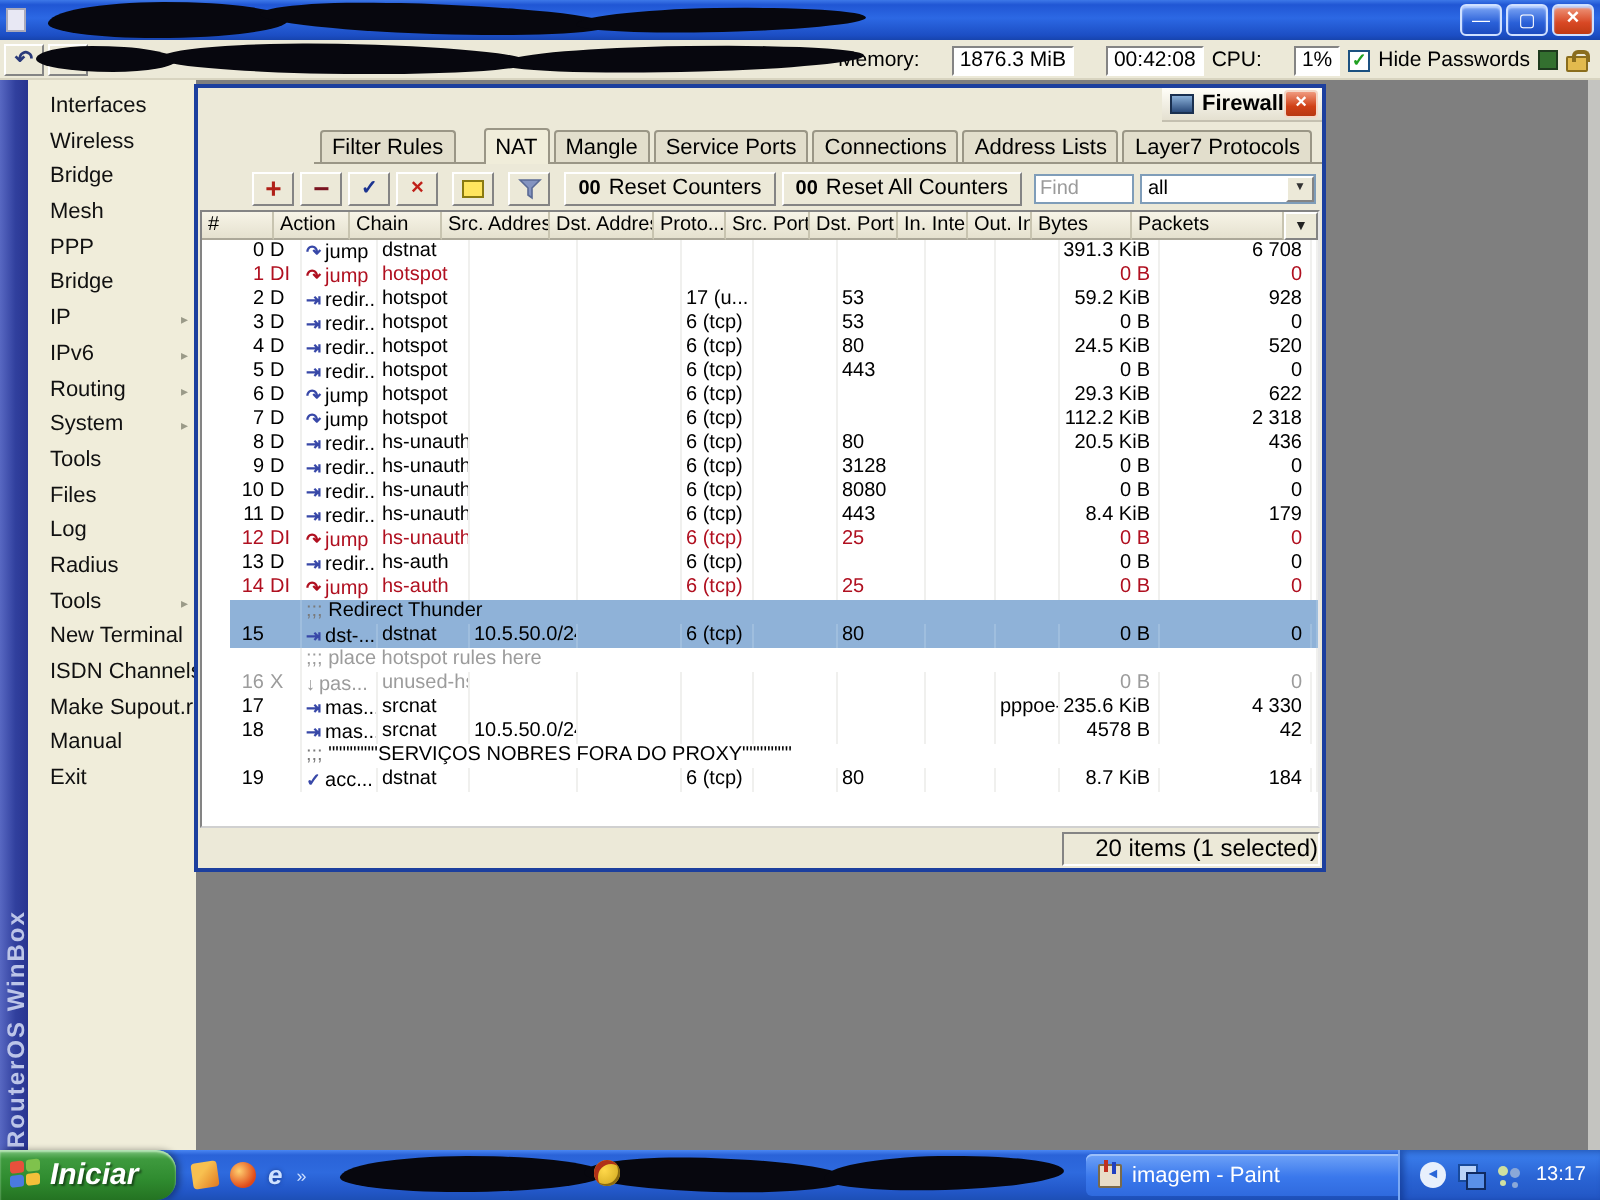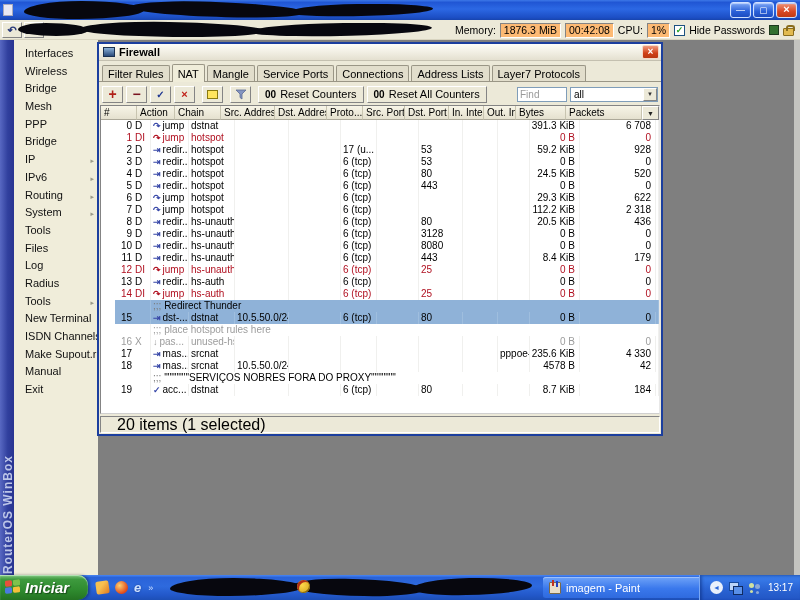--- a/index.html
+++ b/index.html
@@ -14,21 +14,21 @@
 .winbtns{position:absolute;right:3px;top:2px;display:flex;gap:2px;}
 .wbtn{width:21px;height:16px;border:1px solid #cfe0ff;border-radius:3px;color:#fff;font-size:9px;line-height:14px;text-align:center;
  background:linear-gradient(180deg,#7fa8f6,#2a60d8 60%,#1c4cc0);box-shadow:inset 0 1px 1px #bcd2ff;}
 .wbtn.close{background:linear-gradient(180deg,#f0997e,#d84824 60%,#c03a14);font-size:11px;font-weight:bold;line-height:13px;}
 
 
 .topbar{position:absolute;left:0;top:20px;width:800px;height:20px;background:#ece9d8;border-bottom:1px solid #d8d4c0;}
 .histbtn{position:absolute;top:2px;width:20px;height:16px;background:#ece9d8;border:1px solid;border-color:#fff #848484 #848484 #fff;
  font-size:11px;color:#2a3a7a;text-align:center;line-height:14px;font-weight:bold;}
 .sys-stats{position:absolute;right:6px;top:2px;height:16px;display:flex;align-items:center;gap:4px;font-size:10.5px;color:#000;justify-content:flex-end;}
-.stat-box{border:1px solid;border-color:#848484 #fff #fff #848484;background:#fdba74;padding:0 3px;height:15px;line-height:13px;white-space:nowrap;}
+.stat-box{border:1px solid;border-color:#848484 #fff #fff #848484;background:#ffffff;padding:0 3px;height:15px;line-height:13px;white-space:nowrap;margin-left:12px;}
 .cbx{width:11px;height:11px;background:#fff;border:1px solid #1c5180;font-size:9px;line-height:9px;text-align:center;color:#21a121;font-weight:bold;}
 .led{width:10px;height:10px;background:#33702f;border:1px solid #1e3a1e;}
 .lock{width:11px;height:8px;background:#e2ba4e;border:1px solid #8a6d1d;border-radius:1px;position:relative;margin-top:4px;}
 .lock:before{content:"";position:absolute;left:2px;top:-4px;width:5px;height:4px;border:2px solid #8a6d1d;border-bottom:none;border-radius:3px 3px 0 0;}
 
 
 .leftstrip{position:absolute;left:0;top:40px;width:14px;height:535px;background:linear-gradient(90deg,#5868c2,#31409e 55%,#283490);}
 .vtext{position:absolute;left:1px;top:574px;transform:rotate(-90deg);transform-origin:0 0;font-size:12px;font-weight:bold;
  color:#bcc5e8;letter-spacing:1px;white-space:nowrap;}
 
@@ -36,30 +36,30 @@
 .sidebar{position:absolute;left:14px;top:40px;width:84px;height:535px;background:#f0edda;padding-top:5px;}
 .menu-item{height:17.7px;line-height:17.7px;font-size:11px;padding-left:11px;position:relative;color:#111;white-space:nowrap;overflow:hidden;}
 .mi-arrow{position:absolute;right:4px;top:1px;font-size:7px;color:#9a9a88;}
 
 
 .desktop{position:absolute;left:98px;top:40px;width:702px;height:535px;background:#7f7f7f;}
 .right-edge{position:absolute;left:794px;top:40px;width:6px;height:535px;background:#c4c4c0;}
 
 
 .fw-window{position:absolute;left:97px;top:42px;width:566px;height:394px;border:2px solid #1c3f9e;background:#ece9d8;
- display:flex;flex-direction:column;z-index:2;}
+ display:flex;flex-direction:column;z-index:2;align-items:flex-end;}
 .fw-titlebar{height:17px;background:linear-gradient(180deg,#fffef8,#e4e0d0);display:flex;align-items:center;padding:0 2px;border-bottom:1px solid #c4c0b0;}
 .fw-icon{width:12px;height:10px;background:linear-gradient(#8ab0d8,#2a4a7a);border:1px solid #1a3050;margin:0 4px 0 2px;}
 .fw-title{font-weight:bold;font-size:11px;flex:1;color:#000;}
 .fw-close{width:17px;height:14px;background:linear-gradient(#f09a7e,#d04016 60%,#b83812);border:1px solid #f4d8c8;border-radius:2px;
  color:#fff;font-size:10px;font-weight:bold;text-align:center;line-height:12px;}
 .fw-tabs{display:flex;align-items:flex-end;padding:3px 3px 0 3px;height:21px;border-bottom:1px solid #9a9686;}
 .tab{font-size:11px;padding:1px 5px;border:1px solid #9a9686;border-bottom:none;border-radius:2px 2px 0 0;margin-right:2px;
  background:#e2decc;height:16px;line-height:14px;white-space:nowrap;}
-.tab.active{background:#f0edda;height:18px;margin-bottom:-1px;line-height:16px;}
+.tab.active{background:#f0edda;height:18px;margin-bottom:-1px;line-height:16px;margin-left:12px;}
 .fw-toolbar{display:flex;align-items:center;gap:3px;padding:3px 3px 2px 3px;height:23px;}
 .tbtn{width:21px;height:17px;background:#ece9d8;border:1px solid;border-color:#fff #848484 #848484 #fff;
  display:flex;align-items:center;justify-content:center;font-weight:bold;}
 .tbtn.add{color:#b02018;font-size:14px;}
 .tbtn.remove{color:#7a1420;font-size:14px;}
 .tbtn.enable{color:#1c3490;font-size:10px;}
 .tbtn.disable{color:#c02018;font-size:11px;}
 .note-glyph{width:11px;height:9px;background:#ffe55e;border:1px solid #8a7a10;}
 .reset-btn{height:17px;background:#ece9d8;border:1px solid;border-color:#fff #848484 #848484 #fff;font-size:11px;
  padding:0 6px;display:flex;gap:4px;align-items:center;white-space:nowrap;}
@@ -87,21 +87,21 @@
 .rule-flags{padding-left:3px;}
 .aicon{font-size:9px;margin-right:2px;color:#3848a8;font-weight:bold;}
 .trow.red .tcell,.trow.red .aicon{color:#b01020;}
 .trow.gray .tcell,.trow.gray .aicon,.trow.gray .cmt-prefix{color:#9c9c9c;}
 .trow.selected{background:#8fb2d8;}
 .trow.selected .tcell{border-right-color:#9fbede;}
 .comment-cell{grid-column:2 / -1;}
 .cmt-prefix{color:#7a7a7a;}
 
 .statusbar{flex:0 0 17px;margin:2px 1px 1px 1px;border:1px solid;border-color:#848484 #fff #fff #848484;
- background:#ece9d8;font-size:16px;line-height:15px;padding-left:16px;color:#000;}
+ background:#ece9d8;font-size:12px;line-height:15px;padding-left:16px;color:#000;}
 
 
 .taskbar{position:absolute;left:0;top:575px;width:800px;height:25px;
  background:linear-gradient(180deg,#4a86f2 0%,#2a63d8 10%,#2e6ade 45%,#2257c8 82%,#1d4fb6 100%);}
 .start-btn{position:absolute;left:0;top:0;height:25px;width:88px;border-radius:0 10px 10px 0;
  background:linear-gradient(180deg,#7cc47c 0%,#3e9a3e 18%,#2f8b2f 60%,#247322 100%);
  display:flex;align-items:center;padding-left:5px;gap:4px;box-shadow:inset 0 1px 1px #b8e4b8,2px 0 3px rgba(0,0,0,.35);}
 .start-label{color:#fff;font-size:15px;font-style:italic;font-weight:bold;text-shadow:1px 1px 1px rgba(0,0,0,.45);}
 .winflag{width:16px;height:15px;display:grid;grid-template-columns:7px 7px;grid-template-rows:6px 6px;gap:1px;transform:skewY(-7deg);}
 .wf{border-radius:1px 2px 1px 2px;}

